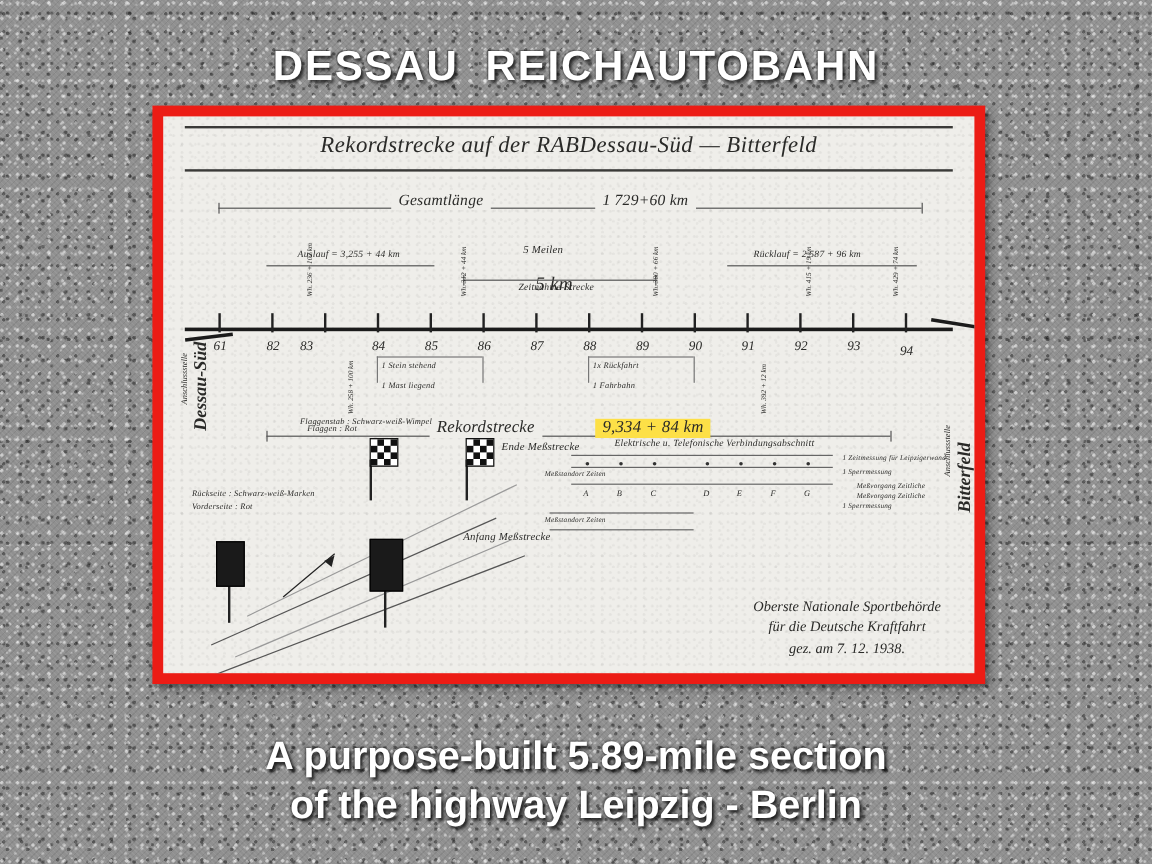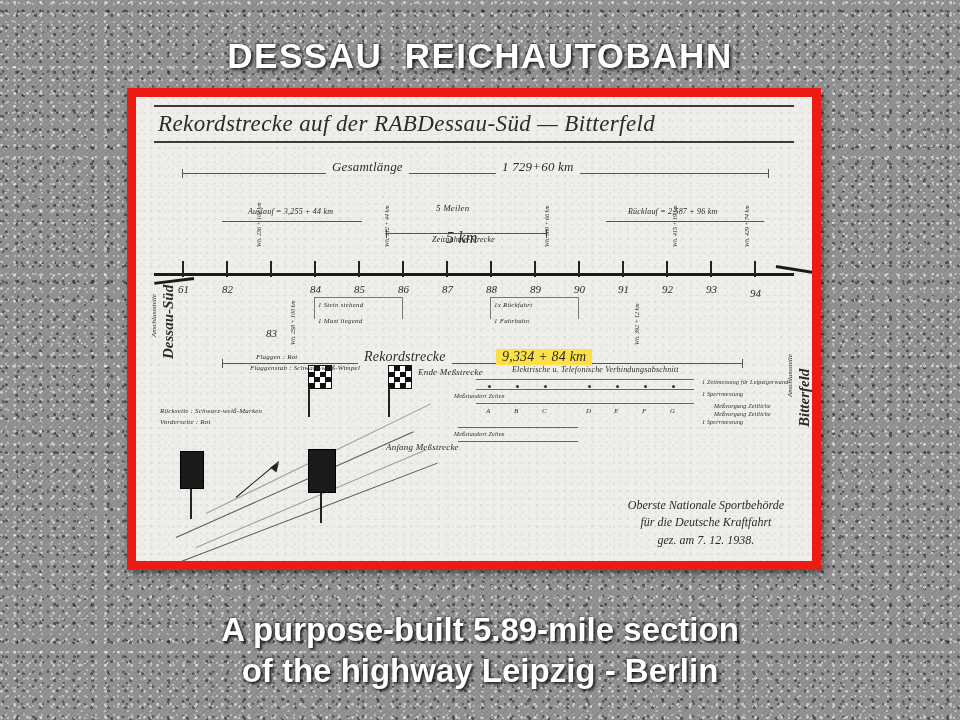--- a/index.html
+++ b/index.html
@@ -107,23 +107,23 @@
   .rule {
     position: absolute;
     background: #3a3a38;
   }
   .plan-head {
     position: absolute;
     top: 14px;
     left: 22px;
     right: 22px;
     display: flex;
-    justify-content: flex-start;
-    font-style: italic;
-    font-size: 23px;
+    justify-content: center;
+    font-style: italic;
+    font-size: 19px;
     letter-spacing: .4px;
   }
   .plan-head span { white-space: pre; }
 
   .lbl {
     position: absolute;
     font-style: italic;
     white-space: nowrap;
     letter-spacing: .2px;
   }
@@ -258,21 +258,21 @@
     <div class="km-tick" style="left:354px; top:164px;"></div>
     <div class="km-tick" style="left:398px; top:164px;"></div>
     <div class="km-tick" style="left:442px; top:164px;"></div>
     <div class="km-tick" style="left:486px; top:164px;"></div>
     <div class="km-tick" style="left:530px; top:164px;"></div>
     <div class="km-tick" style="left:574px; top:164px;"></div>
     <div class="km-tick" style="left:618px; top:164px;"></div>
 
     <div class="tick-num" style="left:42px; top:186px;">61</div>
     <div class="tick-num" style="left:86px; top:186px;">82</div>
-    <div class="tick-num" style="left:130px; top:186px;margin-top:44px;">83</div>
+    <div class="tick-num" style="left:114px; top:186px;">83</div>
     <div class="tick-num" style="left:174px; top:186px;">84</div>
     <div class="tick-num" style="left:218px; top:186px;">85</div>
     <div class="tick-num" style="left:262px; top:186px;">86</div>
     <div class="tick-num" style="left:306px; top:186px;">87</div>
     <div class="tick-num" style="left:350px; top:186px;">88</div>
     <div class="tick-num" style="left:394px; top:186px;">89</div>
     <div class="tick-num" style="left:438px; top:186px;">90</div>
     <div class="tick-num" style="left:482px; top:186px;">91</div>
     <div class="tick-num" style="left:526px; top:186px;">92</div>
     <div class="tick-num" style="left:570px; top:186px;">93</div>
@@ -321,21 +321,21 @@
     <div class="flag" style="left:172px; top:268px;"></div>
     <div class="post" style="left:252px; top:286px; height:34px;"></div>
     <div class="flag" style="left:252px; top:268px;"></div>
 
     <div class="post" style="left:54px; top:390px; height:32px;"></div>
     <div class="board" style="left:44px; top:354px;"></div>
     <div class="post" style="left:184px; top:392px; height:34px;"></div>
     <div class="board" style="left:172px; top:352px; width:26px; height:42px;"></div>
 
     <div class="lbl" style="left:120px; top:256px; font-size:7px;">Flaggen : Rot</div>
-    <div class="lbl" style="left:114px; top:267px; font-size:7px;">Flaggenstab : Schwarz-weiß-Wimpel</div>
+    <div class="lbl" style="left:114px; top:250px; font-size:7px;">Flaggenstab : Schwarz-weiß-Wimpel</div>
     <div class="lbl" style="left:24px; top:310px; font-size:7px;">Rückseite : Schwarz-weiß-Marken</div>
     <div class="lbl" style="left:24px; top:321px; font-size:7px;">Vorderseite : Rot</div>
     <div class="lbl" style="left:282px; top:270px; font-size:9px;">Ende Meßstrecke</div>
     <div class="lbl" style="left:250px; top:345px; font-size:9px;">Anfang Meßstrecke</div>
 
     <div class="lbl" style="left:348px; top:268px; font-size:8px;margin-left:28px;">Elektrische u. Telefonische Verbindungsabschnitt</div>
     <div class="sig-tbl-line" style="left:340px; top:282px; width:218px;"></div>
     <div class="sig-tbl-line" style="left:340px; top:292px; width:218px;"></div>
     <div class="sig-tbl-line" style="left:340px; top:306px; width:218px;"></div>
     <div class="sig-tbl-line" style="left:322px; top:330px; width:120px;"></div>

